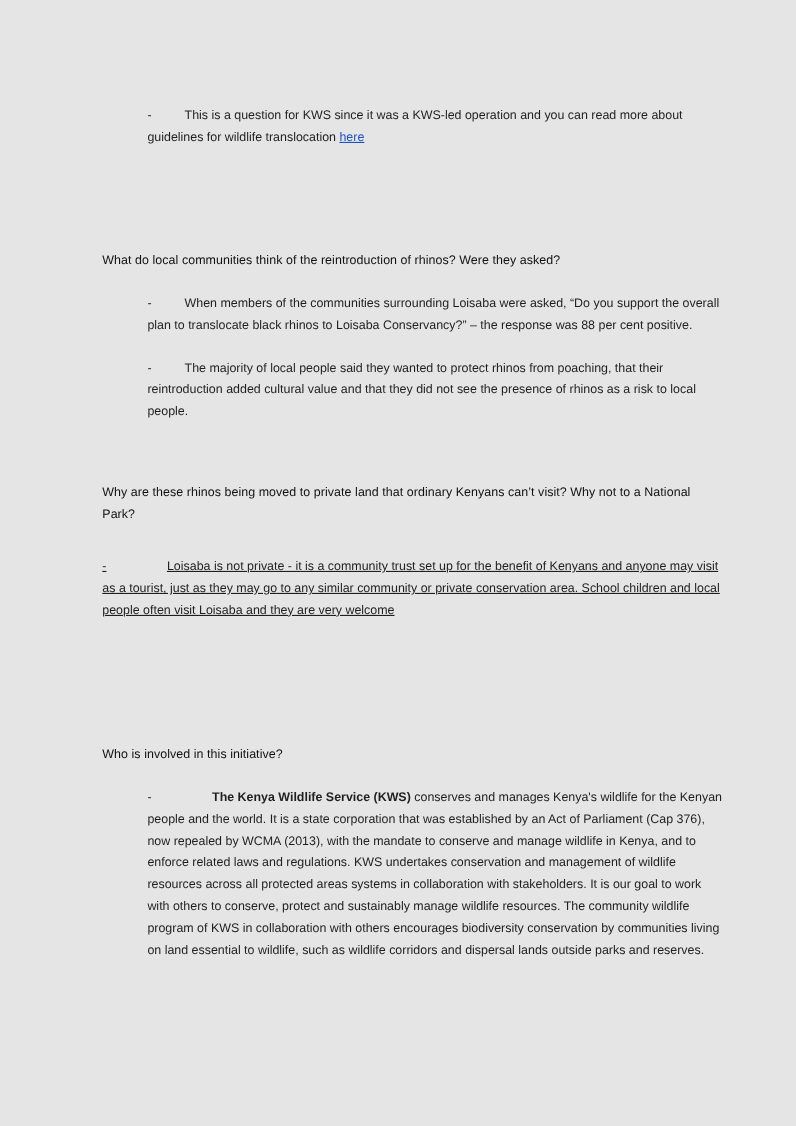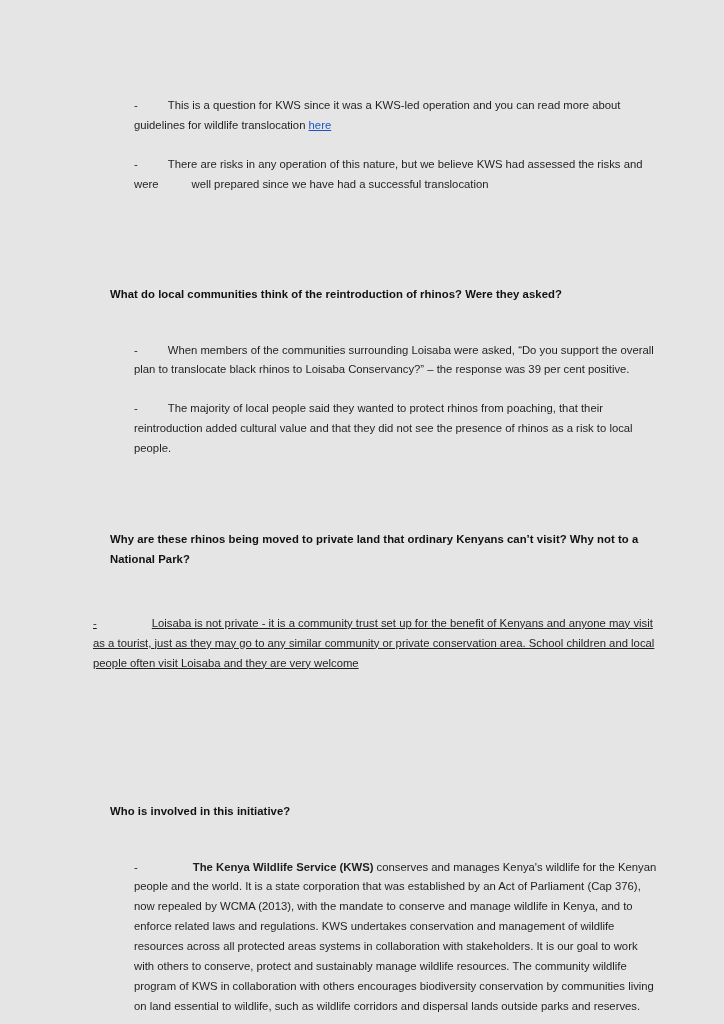--- a/index.html
+++ b/index.html
@@ -43,24 +43,24 @@
   }
   .p-flush {
     margin-left: 0;
     width: 566px;
     text-decoration: underline;
   }
   .gap-sm { height: 19px; }
   .gap-md { height: 27px; }
   .gap-xxl { height: 54px; }
   h2.heading {
-    margin: 17px;
+    margin: 0;
     font-size: 11.3px;
     line-height: 19.9px;
-    font-weight: bold;
+    font-weight: normal;
     color: #111111;
     letter-spacing: 0.005em;
   }
   
   .tab-a { display: inline-block; width: 30px; }
   .tab-b { display: inline-block; width: 55px; }
   .tab-inline { display: inline-block; width: 33px; }
   .lead-dash { display: inline; }
   .bold { font-weight: bold; text-align: right; }
   a.doc-link {
@@ -73,34 +73,33 @@
 
 <div class="page">
   <div class="content">
 
     <div>
 
       <p class="p-indent"><span class="lead-dash">-</span><span class="tab-a"></span><span>This is a question for KWS since it was a KWS-led operation and you can read more about guidelines for wildlife translocation </span><a class="doc-link" href="#">here</a></p>
 
       <div class="gap-sm"></div>
 
-      <p class="p-indent"><span class="lead-dash">-</span><span class="tab-a"></span><span>There are risks in any operation of this nature, but we believe KWS had assessed the risks and were</span><span class="tab-inline"></span><span>well prepared since we have had a successful translocation</span></p>
 
       <div class="gap-sm"></div>
 
     </div>
 
     <div class="gap-xxl"></div>
 
     <div>
       <h2 class="heading">What do local communities think of the reintroduction of rhinos? Were they asked?</h2>
 
       <div class="gap-sm"></div>
 
-      <p class="p-indent"><span class="lead-dash">-</span><span class="tab-a"></span><span>When members of the communities surrounding Loisaba were asked, “Do you support the overall plan to translocate black rhinos to Loisaba Conservancy?” – the response was 39 per cent positive.</span></p>
+      <p class="p-indent"><span class="lead-dash">-</span><span class="tab-a"></span><span>When members of the communities surrounding Loisaba were asked, “Do you support the overall plan to translocate black rhinos to Loisaba Conservancy?” – the response was 88 per cent positive.</span></p>
 
       <div class="gap-sm"></div>
 
       <p class="p-indent"><span class="lead-dash">-</span><span class="tab-a"></span><span>The majority of local people said they wanted to protect rhinos from poaching, that their reintroduction added cultural value and that they did not see the presence of rhinos as a risk to local people.</span></p>
     </div>
 
     <div class="gap-xxl"></div>
 
     <div>
       <h2 class="heading">Why are these rhinos being moved to private land that ordinary Kenyans can’t visit? Why not to a National Park?</h2>

